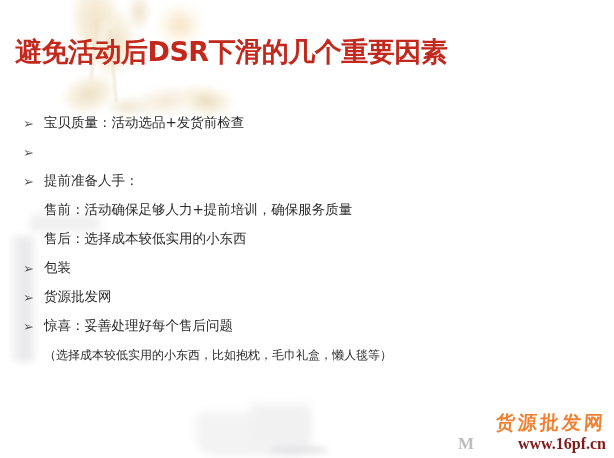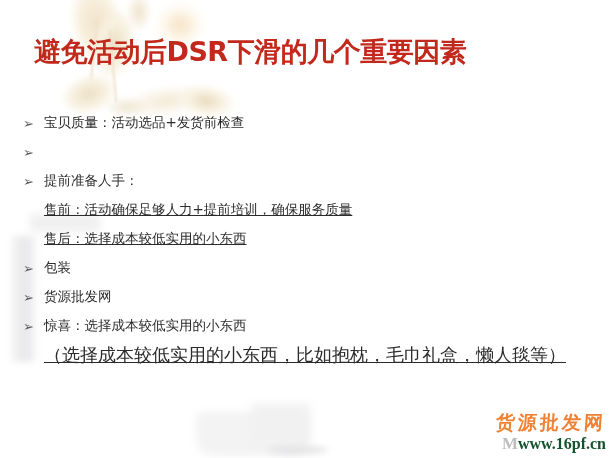--- a/index.html
+++ b/index.html
@@ -94,21 +94,21 @@
     left: 268px; top: 446px;
     width: 60px; height: 8px;
     background: #e3e3e5;
     border-radius: 50%;
     filter: blur(3px);
   }
 
   
   .title {
     position: absolute;
-    left: 34px;
+    left: 15px;
     top: 34px;
     z-index: 3;
     font-size: 27px;
     font-weight: bold;
     color: #c2281c;
     letter-spacing: -0.5px;
     white-space: nowrap;
     font-family: "DejaVu Sans", "Liberation Sans", sans-serif;
   }
 
@@ -136,23 +136,23 @@
     font-size: 13px;
     line-height: 1;
   }
   .row-text {
     margin-left: 44px;
     font-size: 13.5px;
     color: #2b2b2b;
     white-space: nowrap;
     font-family: "DejaVu Sans", "Liberation Sans", sans-serif;
   }
-  .row.sub .row-text { margin-left: 44px; text-decoration: underline; }
+  .row.sub .row-text { margin-left: 44px; }
   .row.note { height: 30px; }
-  .row.note .row-text { font-size: 18px; }
+  .row.note .row-text { font-size: 12px; }
 </style>
 </head>
 <body>
 
 <div id="slide">
 
   <div class="bg-layer">
     <div class="blob b1"></div>
     <div class="blob b2"></div>
     <div class="blob b3"></div>
@@ -201,33 +201,33 @@
       <span class="row-text">包装</span>
     </div>
 
     <div class="row">
       <span class="bullet">➢</span>
       <span class="row-text">货源批发网</span>
     </div>
 
     <div class="row">
       <span class="bullet">➢</span>
-      <span class="row-text">惊喜：选择成本较低实用的小东西</span>
+      <span class="row-text">惊喜：妥善处理好每个售后问题</span>
     </div>
 
     <div class="row sub note">
       <span class="row-text">（选择成本较低实用的小东西，比如抱枕，毛巾礼盒，懒人毯等）</span>
     </div>
 
   </div>
 
   <div style="position:absolute; right:8px; bottom:6px; z-index:4; text-align:right;">
     <div style="font-size:19px; font-weight:bold; color:#ee7722; letter-spacing:3px;
                 font-family:'DejaVu Sans','Liberation Sans',sans-serif; line-height:1.1;
                 transform:skewX(-4deg); opacity:0.92;">货源批发网</div>
     <div style="margin-top:2px; line-height:1; white-space:nowrap;">
       <span style="font-size:17px; font-weight:bold; color:#9a9a9a; opacity:0.65;
-                   font-family:'Liberation Serif',serif;">M</span><span style="font-size:16px; font-weight:bold; color:#14532d; letter-spacing:0px;
-                   font-family:'Liberation Serif',serif;">www.16pf.cn</span>
+                   font-family:'Liberation Serif',serif;">M</span><span style="font-size:16px; font-weight:bold; color:#7f1d1d; letter-spacing:0px;
+                   font-family:'Liberation Serif',serif;margin-left:44px;">www.16pf.cn</span>
     </div>
   </div>
 
 </div>
 
 </body></html>

